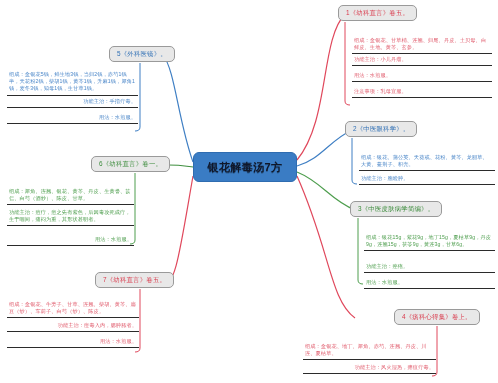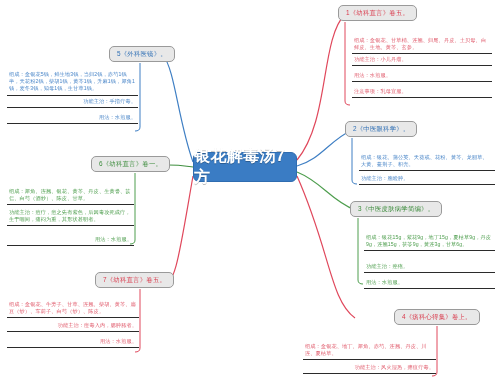--- a/index.html
+++ b/index.html
@@ -31,22 +31,22 @@
   .node.red{color:#d9384a;}
 
   .central{
     position:absolute;
     left:193px;top:152px;
     width:104px;height:30px;
     box-sizing:border-box;
     background:#3a7cc4;
     border:1.6px solid #2f6cb0;
     border-radius:6px;
-    color:#ffffff;
-    font-size:16px;
+    color:#0f172a;
+    font-size:11px;
     font-weight:bold;
     display:flex;align-items:center;justify-content:center;
     letter-spacing:.4px;
     text-shadow:0 1px 0 rgba(0,0,0,.25);
   }
 
   .detail{
     position:absolute;
     box-sizing:border-box;
     font-size:5.2px;

